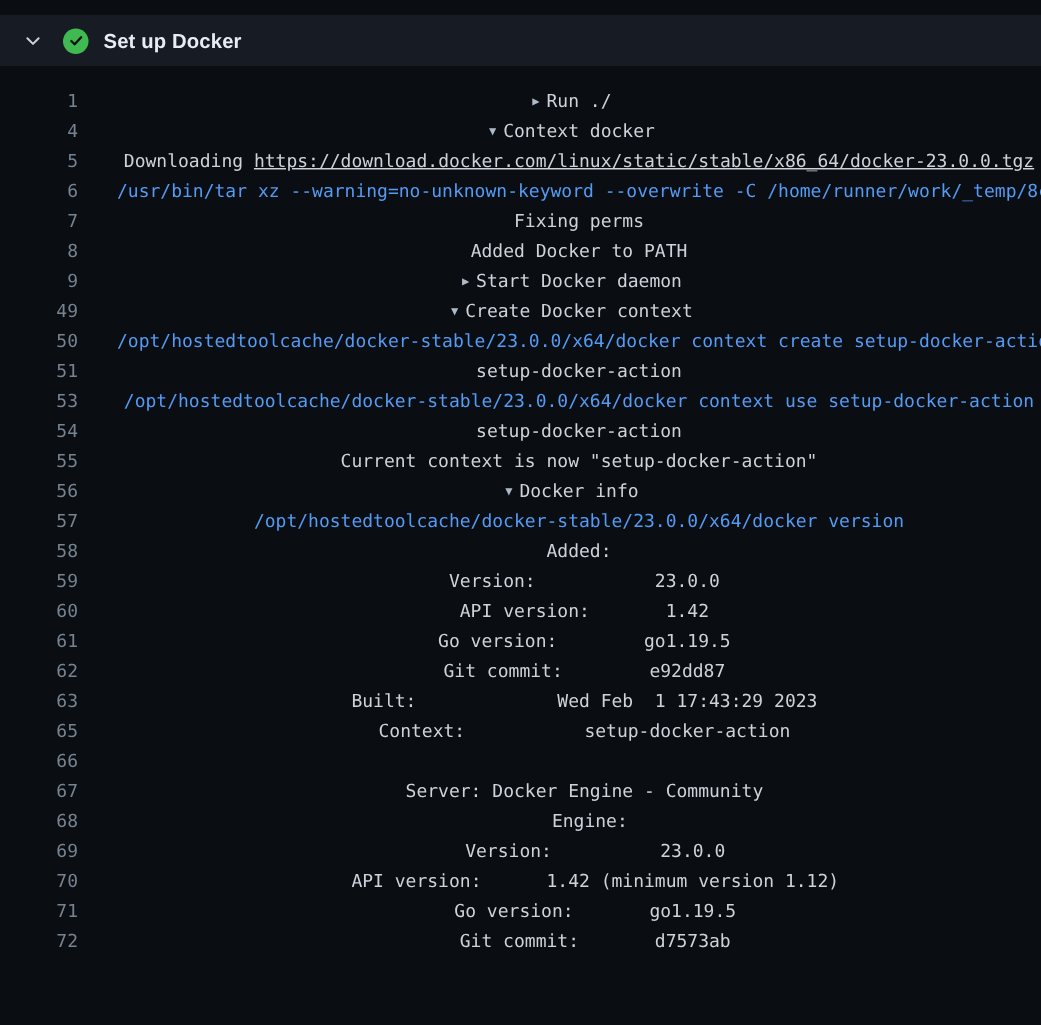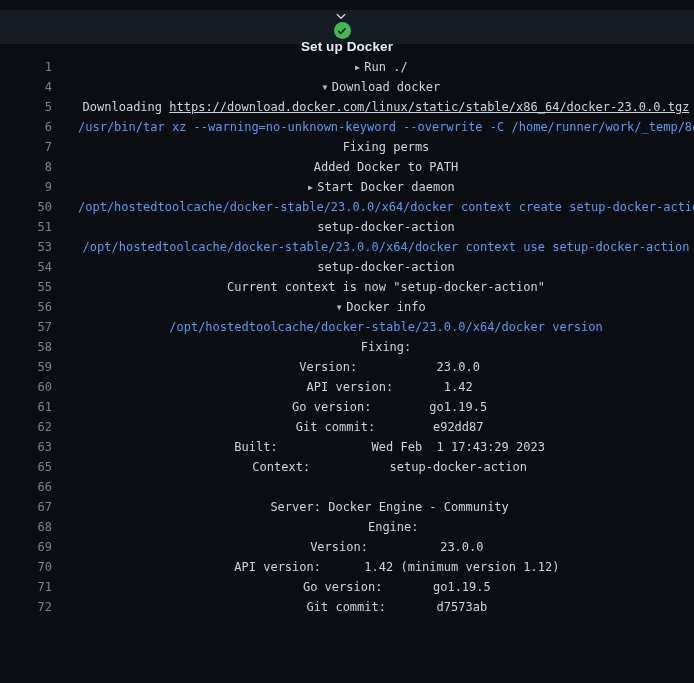--- a/index.html
+++ b/index.html
@@ -14,21 +14,20 @@
   
   .step-header {
     margin-top: 10px;
     height: 34px;
     background: #171c24;
     display: flex;
     align-items: center;
     padding: 0 14px;
     box-sizing: border-box;
     cursor: pointer;
-    flex-direction: column;
   }
   .chev {
     width: 16px; height: 16px;
     display: inline-flex;
     align-items: center;
     justify-content: center;
     margin-right: 12px;
     color: #cdd3da;
   }
   .check-circle {
@@ -106,34 +105,35 @@
   <span class="check-circle">
     <svg width="10" height="10" viewBox="0 0 16 16" fill="none">
       <path d="M2.5 8.5l3.5 3.5 7-7.5" stroke="#0a0d12" stroke-width="2.4" stroke-linecap="round" stroke-linejoin="round"></path>
     </svg>
   </span>
   <span class="step-title">Set up Docker</span>
 </div>
 
 <div class="log">
     <div class="log-line"><span class="line-num">1</span><span class="line-content group"><span class="arrow">▶</span><span>Run ./</span></span></div>
-    <div class="log-line"><span class="line-num">4</span><span class="line-content group"><span class="arrow">▼</span><span>Download docker</span></span></div>
+    <div class="log-line"><span class="line-num">4</span><span class="line-content group"><span class="arrow">▼</span><span>Context docker</span></span></div>
     <div class="log-line"><span class="line-num">5</span><span class="line-content link indent"><span>Downloading </span><a class="log-link" href="#">https://download.docker.com/linux/static/stable/x86_64/docker-23.0.0.tgz</a></span></div>
     <div class="log-line"><span class="line-num">6</span><span class="line-content command indent">/usr/bin/tar xz --warning=no-unknown-keyword --overwrite -C /home/runner/work/_temp/8c93</span></div>
     <div class="log-line"><span class="line-num">7</span><span class="line-content text indent">Fixing perms</span></div>
     <div class="log-line"><span class="line-num">8</span><span class="line-content text indent">Added Docker to PATH</span></div>
     <div class="log-line"><span class="line-num">9</span><span class="line-content group"><span class="arrow">▶</span><span>Start Docker daemon</span></span></div>
+    <div class="log-line"><span class="line-num">49</span><span class="line-content group"><span class="arrow">▼</span><span>Create Docker context</span></span></div>
     <div class="log-line"><span class="line-num">50</span><span class="line-content command indent">/opt/hostedtoolcache/docker-stable/23.0.0/x64/docker context create setup-docker-action</span></div>
     <div class="log-line"><span class="line-num">51</span><span class="line-content text indent">setup-docker-action</span></div>
     <div class="log-line"><span class="line-num">53</span><span class="line-content command indent">/opt/hostedtoolcache/docker-stable/23.0.0/x64/docker context use setup-docker-action</span></div>
     <div class="log-line"><span class="line-num">54</span><span class="line-content text indent">setup-docker-action</span></div>
     <div class="log-line"><span class="line-num">55</span><span class="line-content text indent">Current context is now "setup-docker-action"</span></div>
     <div class="log-line"><span class="line-num">56</span><span class="line-content group"><span class="arrow">▼</span><span>Docker info</span></span></div>
     <div class="log-line"><span class="line-num">57</span><span class="line-content command indent">/opt/hostedtoolcache/docker-stable/23.0.0/x64/docker version</span></div>
-    <div class="log-line"><span class="line-num">58</span><span class="line-content text indent">Fixing:</span></div>
+    <div class="log-line"><span class="line-num">58</span><span class="line-content text indent">Added:</span></div>
     <div class="log-line"><span class="line-num">59</span><span class="line-content text indent"> Version:           23.0.0</span></div>
     <div class="log-line"><span class="line-num">60</span><span class="line-content text indent"> API version:       1.42</span></div>
     <div class="log-line"><span class="line-num">61</span><span class="line-content text indent"> Go version:        go1.19.5</span></div>
     <div class="log-line"><span class="line-num">62</span><span class="line-content text indent"> Git commit:        e92dd87</span></div>
     <div class="log-line"><span class="line-num">63</span><span class="line-content text indent"> Built:             Wed Feb  1 17:43:29 2023</span></div>
     <div class="log-line"><span class="line-num">65</span><span class="line-content text indent"> Context:           setup-docker-action</span></div>
     <div class="log-line"><span class="line-num">66</span><span class="line-content text indent"></span></div>
     <div class="log-line"><span class="line-num">67</span><span class="line-content text indent"> Server: Docker Engine - Community</span></div>
     <div class="log-line"><span class="line-num">68</span><span class="line-content text indent">  Engine:</span></div>
     <div class="log-line"><span class="line-num">69</span><span class="line-content text indent">   Version:          23.0.0</span></div>

